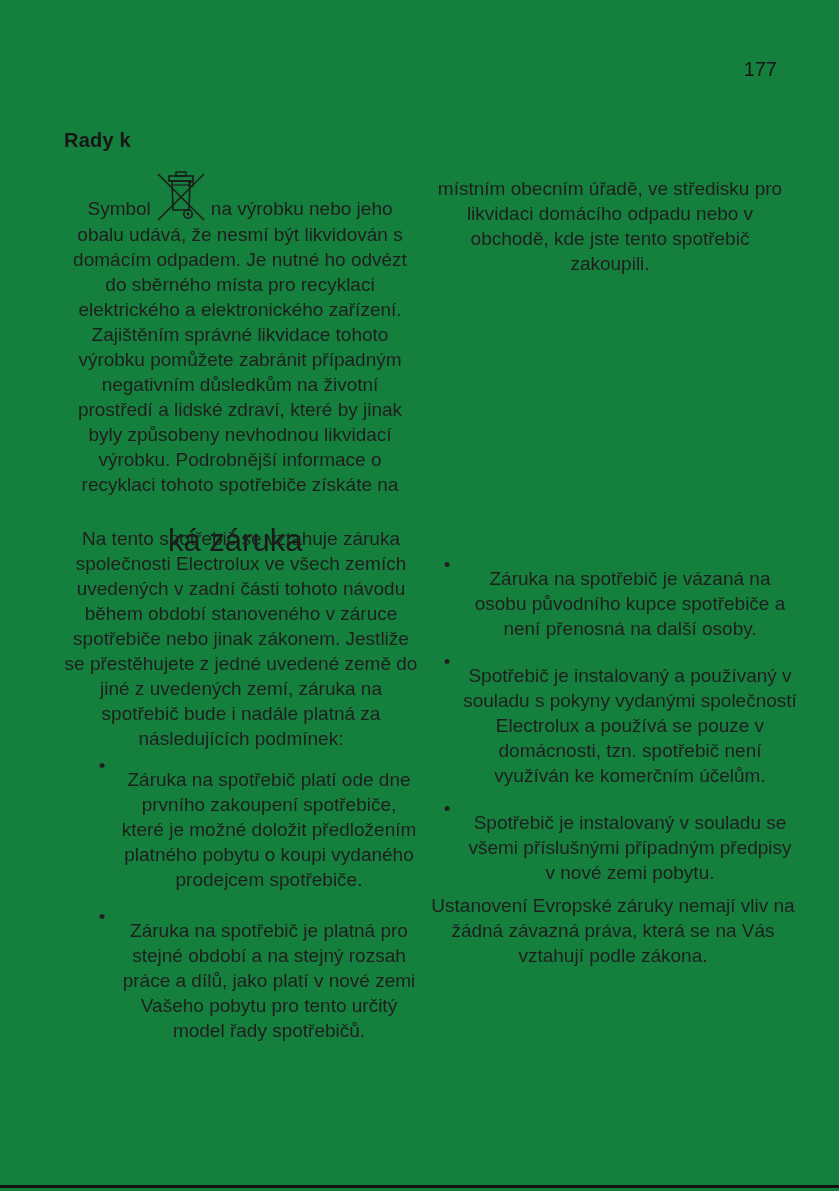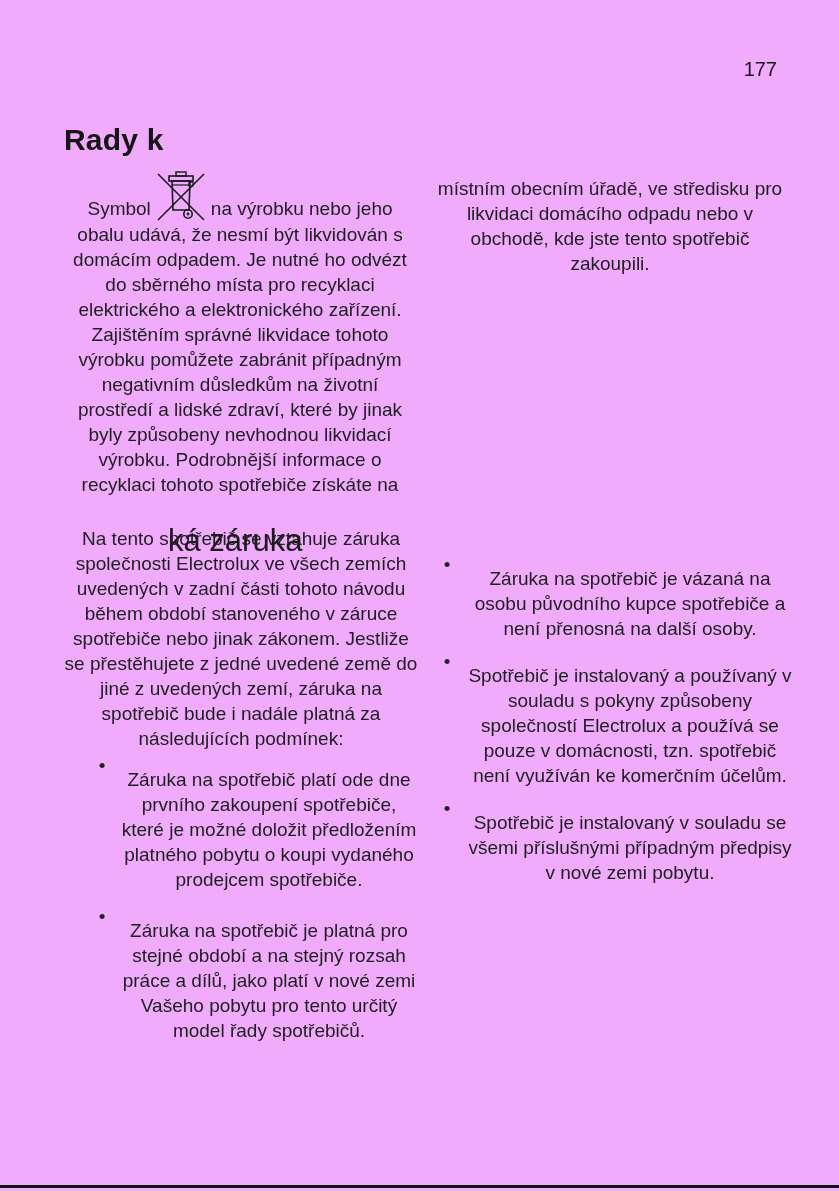--- a/index.html
+++ b/index.html
@@ -1,30 +1,30 @@
 <!DOCTYPE html>
 <html lang="cs"><head>
 <meta charset="utf-8">
 <style>
   html,body{margin:0;padding:0;background:#ffffff;}
   .page{
     position:relative;
     width:839px;height:1191px;
-    background:#f0abfc;
+    background:#15803d;
     overflow:hidden;
     font-family:"Liberation Sans","DejaVu Sans",sans-serif;
     color:#1e1e1e;
   }
   .page-number{
     position:absolute;top:57px;right:62px;
     font-size:20px;line-height:24px;color:#161616;
   }
   .heading1{
     position:absolute;left:64px;top:123px;margin:0;
-    font-size:30px;line-height:34px;font-weight:700;
+    font-size:20px;line-height:34px;font-weight:700;
     letter-spacing:0.2px;color:#161616;
   }
   .heading2{
     position:absolute;left:155px;top:510px;margin:13px;
     font-size:31px;line-height:35px;font-weight:400;
     color:#1a1a1a;
   }
   .col{position:absolute;font-size:19px;line-height:25px;text-align:center;}
   .col p{margin:0;}
   .col1-left{left:64px;top:168px;width:352px;}
@@ -96,24 +96,25 @@
   </div>
 
   <div class="col col2-right">
     <ul class="bullets">
       <li>
         <span class="dot">•</span>
         <span class="btxt">Záruka na spotřebič je vázaná na osobu původního kupce spotřebiče a není přenosná na další osoby.</span>
       </li>
       <li>
         <span class="dot">•</span>
-        <span class="btxt">Spotřebič je instalovaný a používaný v souladu s pokyny způsobeny společností Electrolux a používá se pouze v domácnosti, tzn. spotřebič není využíván ke komerčním účelům.</span>
+        <span class="btxt">Spotřebič je instalovaný a používaný v souladu s pokyny vydanými společností Electrolux a používá se pouze v domácnosti, tzn. spotřebič není využíván ke komerčním účelům.</span>
       </li>
       <li>
         <span class="dot">•</span>
         <span class="btxt">Spotřebič je instalovaný v souladu se všemi příslušnými případným předpisy v nové zemi pobytu.</span>
       </li>
     </ul>
+    <p class="closing">Ustanovení Evropské záruky nemají vliv na žádná závazná práva, která se na Vás vztahují podle zákona.</p>
   </div>
 
   <div class="bottom-line"></div>
 
 </div>
 
 </body></html>

